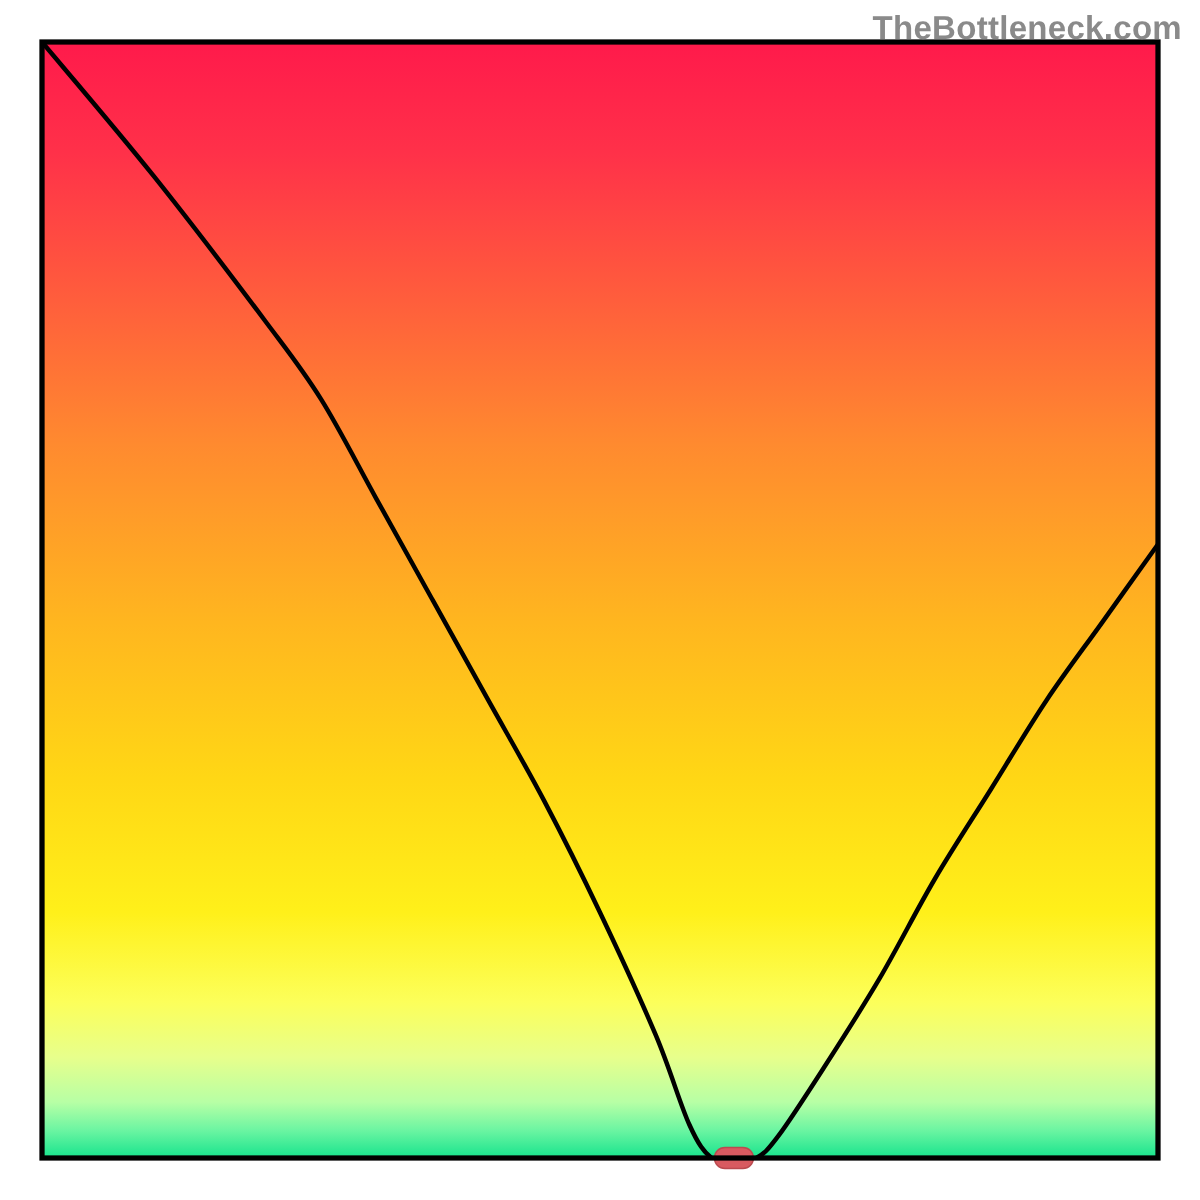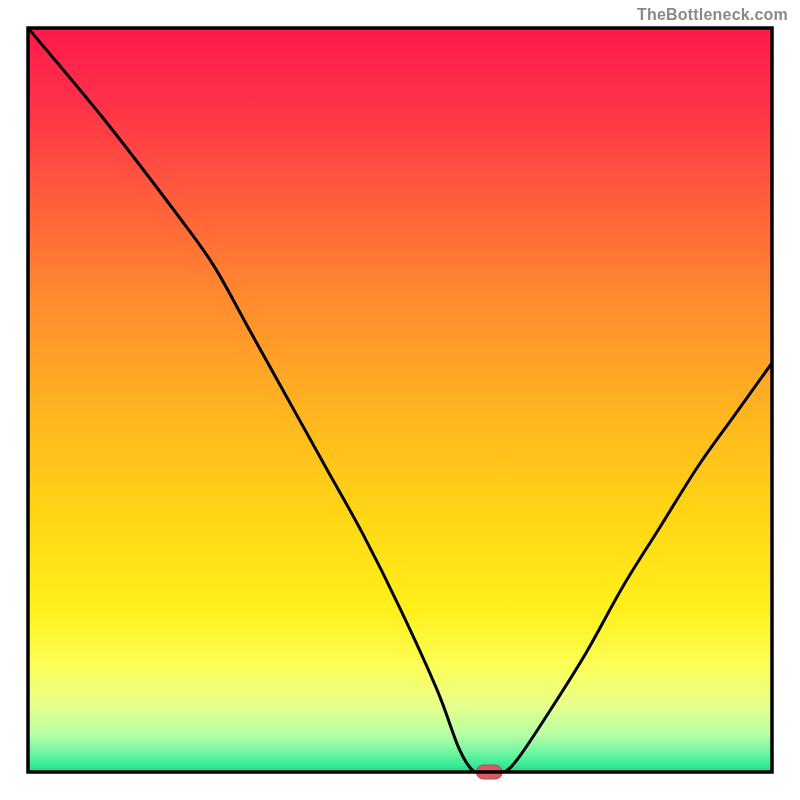--- a/index.html
+++ b/index.html
@@ -12,21 +12,21 @@
   }
   .stage {
     position: relative;
     width: 800px;
     height: 800px;
   }
   .watermark {
     position: absolute;
     top: 6px;
     right: 12px;
-    font-size: 16px;
+    font-size: 22px;
     font-weight: 600;
     color: #8a8a8a;
     letter-spacing: 0.2px;
     user-select: none;
   }
   svg {
     display: block;
   }
 </style>
 </head>

